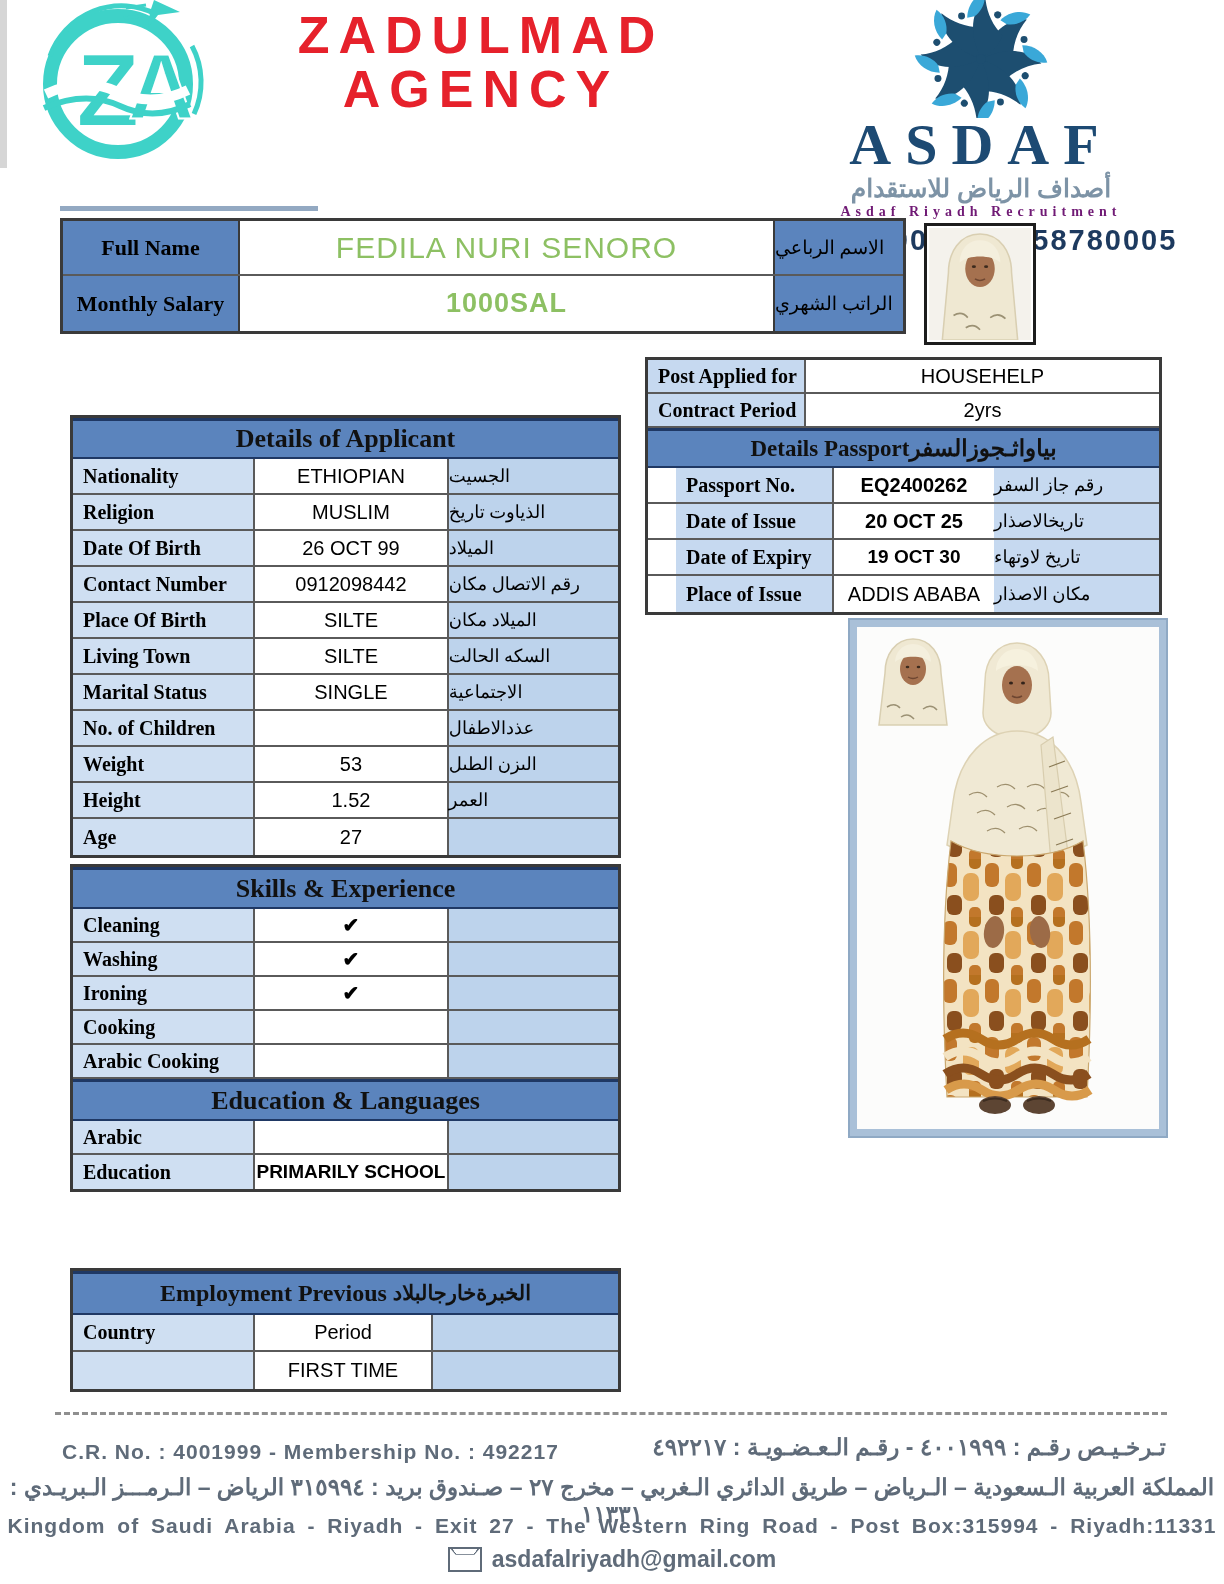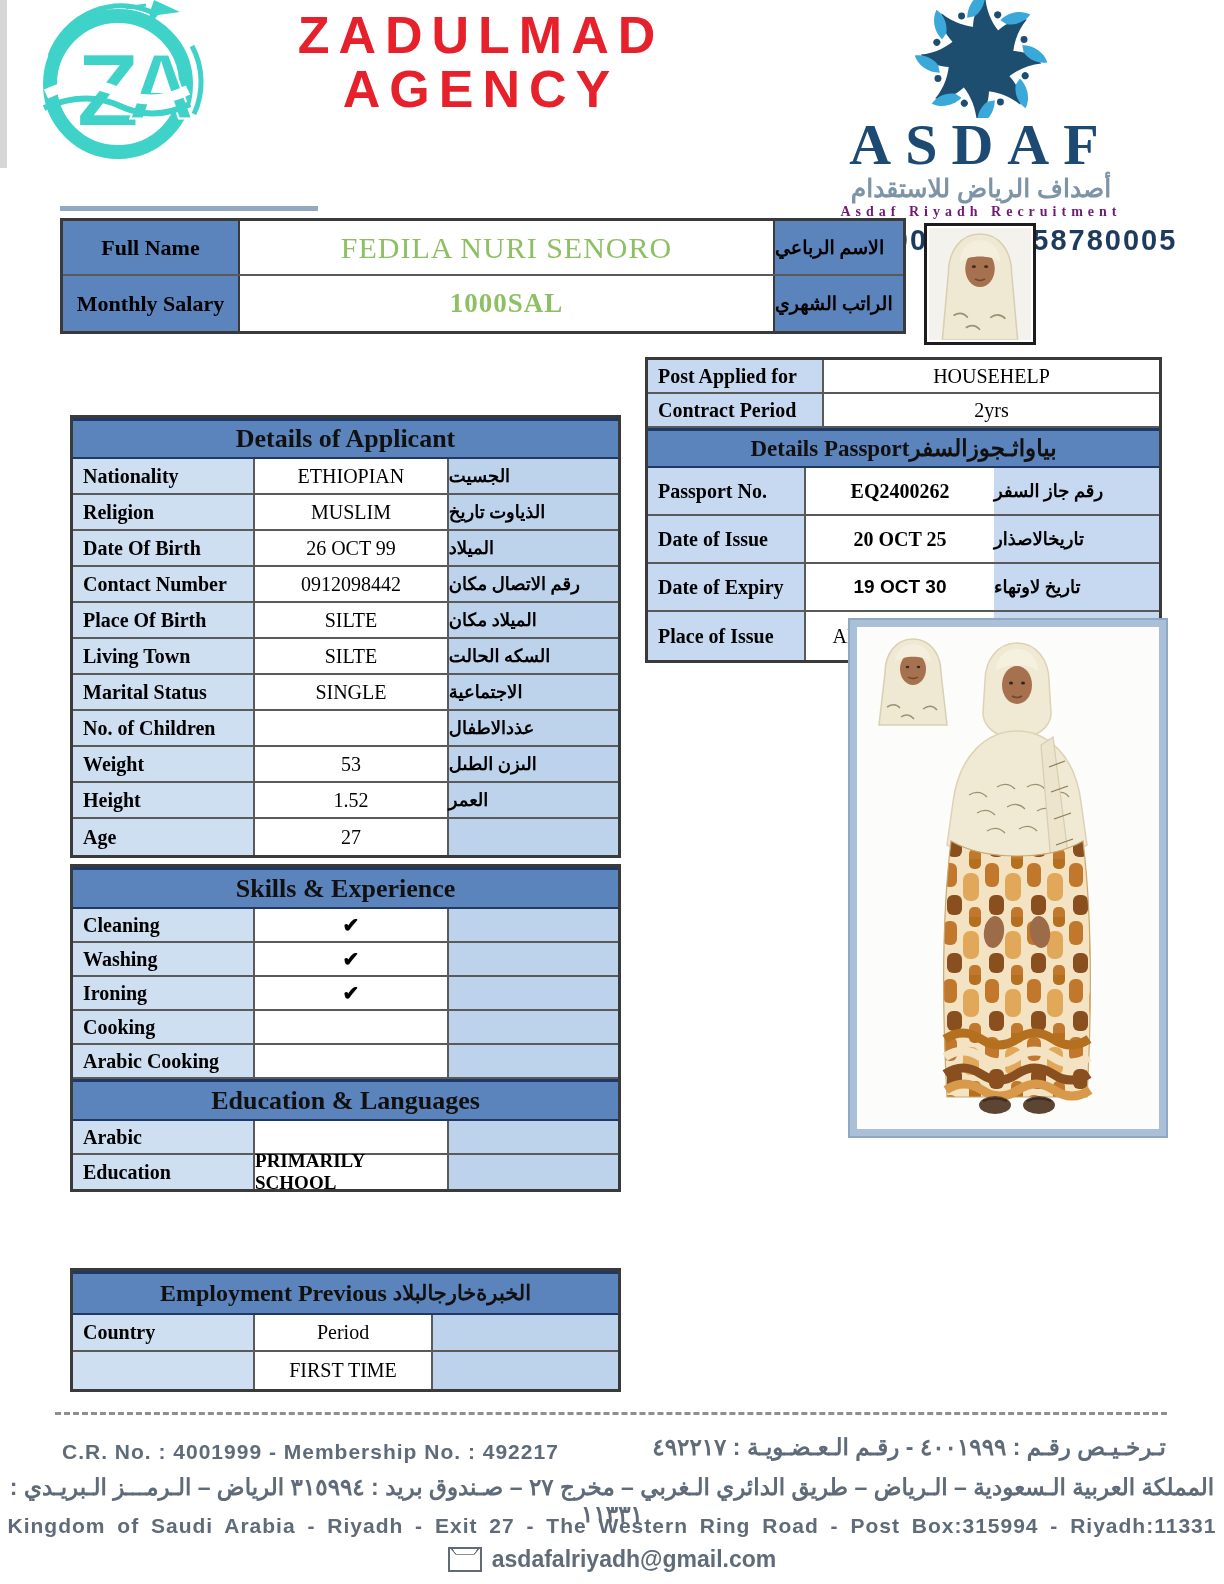--- a/index.html
+++ b/index.html
@@ -26,23 +26,23 @@
   
   .band{background:#5b84bd;border-top:3px solid #1f3864;border-bottom:2px solid #1f3864;
     font-family:"Liberation Serif",serif;font-weight:bold;color:#111;
     display:flex;align-items:center;justify-content:center;}
   .tbl{position:absolute;border:3px solid #3a3a3a;background:#fff;box-sizing:border-box;}
   .trow{display:flex;border-bottom:2px solid #5a5a5a;box-sizing:border-box;}
   .trow:last-child{border-bottom:none;}
   .tcell{box-sizing:border-box;display:flex;align-items:center;}
   .c-label{background:#cfdff2;font-family:"Liberation Serif",serif;font-weight:bold;
     font-size:20px;padding-left:10px;border-right:2px solid #5a5a5a;}
-  .c-val{background:#ffffff;font-family:Liberation Serif, serif;font-size:20px;
+  .c-val{background:#ffffff;font-family:Liberation Sans, sans-serif;font-size:20px;
     justify-content:center;border-right:2px solid #5a5a5a;}
-  .c-ar{background:#bdd3ec;font-family:"Liberation Serif",serif;font-weight:bold;font-size:18px;
+  .c-ar{background:#bdd3ec;font-family:"Liberation Serif",serif;font-weight:normal;font-size:18px;
     justify-content:flex-end;padding-right:10px;direction:rtl;}
   .v-bold{font-weight:bold;}
   .v-sans{font-family:"Liberation Sans",sans-serif;font-size:19px;}
 
   
   .name-tbl{left:60px;top:218px;width:846px;}
   .name-tbl .trow{height:55px;}
   .name-tbl .c-label{width:180px;background:#5b84bd;font-size:22px;justify-content:center;
     padding-left:0;border-right:2px solid #3a3a3a;}
   .name-tbl .c-val{width:544px;border-right:2px solid #3a3a3a;}
@@ -52,27 +52,27 @@
   .artifact-bar{left:60px;top:206px;width:258px;height:5px;background:#93a9c2;}
 
   
   .photo-small{left:924px;top:223px;width:112px;height:122px;border:3px solid #1d1d1d;
     background:#fff;padding:2px;box-sizing:border-box;}
   .photo-small svg{width:100%;height:100%;display:block;}
 
   
   .post-tbl{left:645px;top:357px;width:517px;}
   .post-tbl .trow{height:34px;}
-  .post-tbl .c-label{width:176px;background:#c6d9f0;}
+  .post-tbl .c-label{width:158px;background:#c6d9f0;}
   .post-tbl .c-val{width:auto;flex:1;border-right:none;}
   .pass-band{height:35px;font-size:23px;border-left:none;border-right:none;}
   .pass-rows .c-label{width:158px;background:#c6d9f0;}
   .pass-rows .c-val{width:194px;}
   .pass-rows .c-ar{width:165px;background:#c6d9f0;}
-  .pass-rows .trow{height:48px;}
+  .pass-rows .trow{height:36px;padding-left:28px;}
 
   
   .app-tbl{left:70px;top:415px;width:551px;}
   .app-band{height:36px;font-size:26px;}
   .app-tbl .trow{height:36px;}
   .app-tbl .c-label{width:184px;}
   .app-tbl .c-val{width:196px;}
   .app-tbl .c-ar{width:171px;}
 
   

